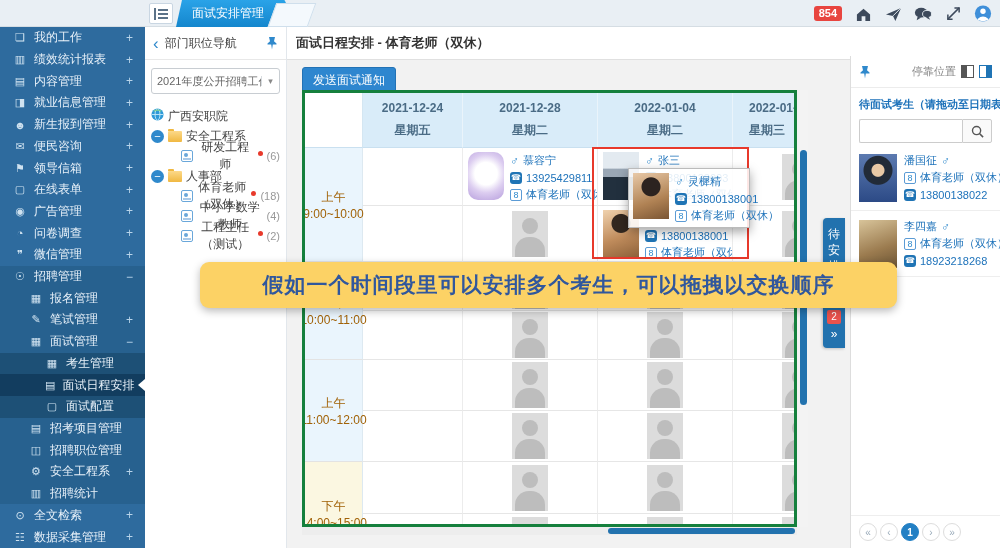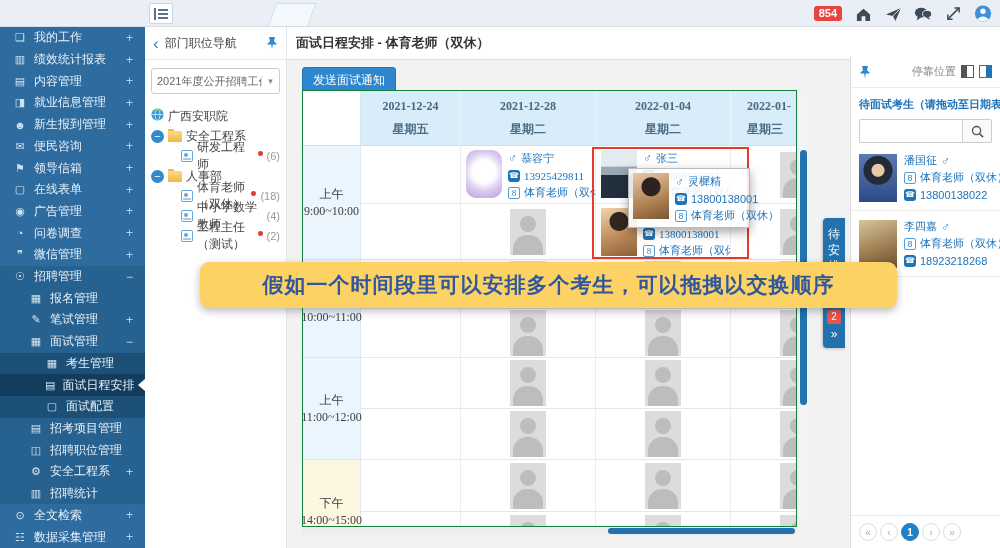--- a/index.html
+++ b/index.html
@@ -51,50 +51,50 @@
   .dept-hd .back { color:#2f89cc; font-size:17px; line-height:1; cursor:pointer; }
   .dept-hd .tt { font-size:12px; color:#444; flex:1; }
   .dept-sel { margin:8px 6px 6px 6px; height:26px; border:1px solid #c8cdd2; border-radius:3px;
               display:flex; align-items:center; font-size:11px; color:#666; cursor:pointer; background:#fff; }
   .dept-sel .v { flex:1; padding:0 5px; white-space:nowrap; overflow:hidden; }
   .dept-sel .c { width:18px; border-left:1px solid #d8dce0; text-align:center; color:#888; font-size:9px; }
   .tree { padding:6px 6px; }
   .tr-row { display:flex; align-items:center; gap:4px; height:20px; font-size:12px; color:#444; cursor:pointer; }
   .tr-row .cnt { margin-left:auto; color:#999; font-size:11px; }
   .tr-row .dot { width:5px; height:5px; border-radius:50%; background:#e8392b; flex:0 0 auto; margin-top:-6px; }
-  .tr-child { padding-left:30px; }
+  .tr-child { padding-left:30px;text-align:center; }
   .ico-minus { width:13px; height:13px; border-radius:50%; background:#2f89cc; color:#fff; font-size:11px;
                line-height:12px; text-align:center; flex:0 0 auto; }
   .ico-folder { width:14px; height:11px; background:linear-gradient(#fcd98a,#f0b841); border-radius:1px;
                 position:relative; flex:0 0 auto; }
   .ico-folder::before { content:""; position:absolute; left:0; top:-2px; width:6px; height:2px; background:#f0b841; border-radius:1px 1px 0 0; }
   .ico-card { width:12px; height:12px; background:#fff; border:1px solid #6aa7da; border-radius:2px; position:relative; flex:0 0 auto; }
   .ico-card::before { content:""; position:absolute; left:2px; top:2px; width:4px; height:4px; border-radius:50%; background:#6aa7da; }
   .ico-card::after { content:""; position:absolute; left:1px; bottom:1px; width:8px; height:2px; background:#a9c9e8; }
 
   
   .main { position:absolute; left:287px; top:27px; width:563px; height:521px; background:#f2f2f2; }
   .titlebar { height:33px; background:#fff; border-bottom:1px solid #e0e0e0; display:flex; align-items:center; padding:0 9px; }
   .titlebar .t { font-size:13px; font-weight:bold; color:#333; }
   .btns { position:absolute; left:15px; top:40px; display:flex; gap:1px; }
   .btn { background:#2e86cf; border:1px solid #2372b5; border-radius:3px; color:#fff; font-size:12px;
          padding:4px 10px; cursor:pointer; white-space:nowrap; }
 
   .tablewrap { position:absolute; left:15px; top:63px; width:495px; height:437px; background:#fff;
-               border:1px solid #15803d; overflow:hidden;font-family:Liberation Serif, serif; }
+               border:3px solid #15803d; overflow:hidden; }
   .thead { display:flex; height:55px; }
   .th-time { width:58px; flex:0 0 auto; border-right:1px solid #d4e6f2; border-bottom:1px solid #c9e0f0; background:#fff; }
   .th-col { width:135px; flex:0 0 auto; background:#d9ecf9; border-right:1px solid #eaf4fb; border-bottom:1px solid #c9e0f0;
             display:flex; flex-direction:column; align-items:center; justify-content:center; gap:7px;
             font-size:12px; color:#4a6b85; font-weight:bold; }
   .th-col.c1 { width:100px; }
   .th-col.clip { align-items:flex-start; padding-left:16px; }
   .tbody .trow { display:flex; }
   .td-time { width:58px; flex:0 0 auto; display:flex; flex-direction:column; align-items:center; justify-content:center;
-             gap:1px; font-size:12px; color:#404040; border-right:1px solid #dde9f1; border-bottom:1px solid #e3e3e3; }
+             gap:1px; font-size:12px; color:#a16207; border-right:1px solid #dde9f1; border-bottom:1px solid #e3e3e3; }
   .td-time.am { background:#eaf5fd; }
   .td-time.pm { background:#fbf7e1; }
   .subs { flex:1; display:flex; flex-direction:column; }
   .subrow { display:flex; }
   .cell { width:135px; flex:0 0 auto; border-right:1px solid #ececec; border-bottom:1px solid #e6e6e6;
           position:relative; overflow:hidden; }
   .cell.c1 { width:100px; }
   .ph { position:absolute; left:50%; top:50%; transform:translate(-50%,-50%); width:36px; height:46px;
         background:#dcdcdc; overflow:hidden; }
   .ph::before { content:""; position:absolute; left:50%; top:7px; transform:translateX(-50%); width:16px; height:16px;
@@ -174,20 +174,24 @@
 <div id="page">
 
   <div class="topbar">
     <div class="hamburger">
       <svg width="14" height="12" viewBox="0 0 14 12">
           <rect x="0" y="0" width="2" height="12" fill="#5b7288"></rect>
           <rect x="4" y="1" width="10" height="2" fill="#5b7288"></rect>
           <rect x="4" y="5" width="10" height="2" fill="#5b7288"></rect>
           <rect x="4" y="9" width="10" height="2" fill="#5b7288"></rect>
         </svg>
+    </div>
+    <div class="tab">
+      <span>面试安排管理</span>
+      <span class="x">×</span>
     </div>
     <div class="tab-ghost"></div>
     <div class="top-icons">
       <span class="badge-red">854</span>
       <span class="tbicon">
         <svg width="17" height="16" viewBox="0 0 18 17">
             <path d="M2 9 L9 3 L16 9 L16 16 L11 16 L11 11 L7 11 L7 16 L2 16 Z" fill="#3d4a5c"></path>
           </svg>
       </span>
       <span class="tbicon">

